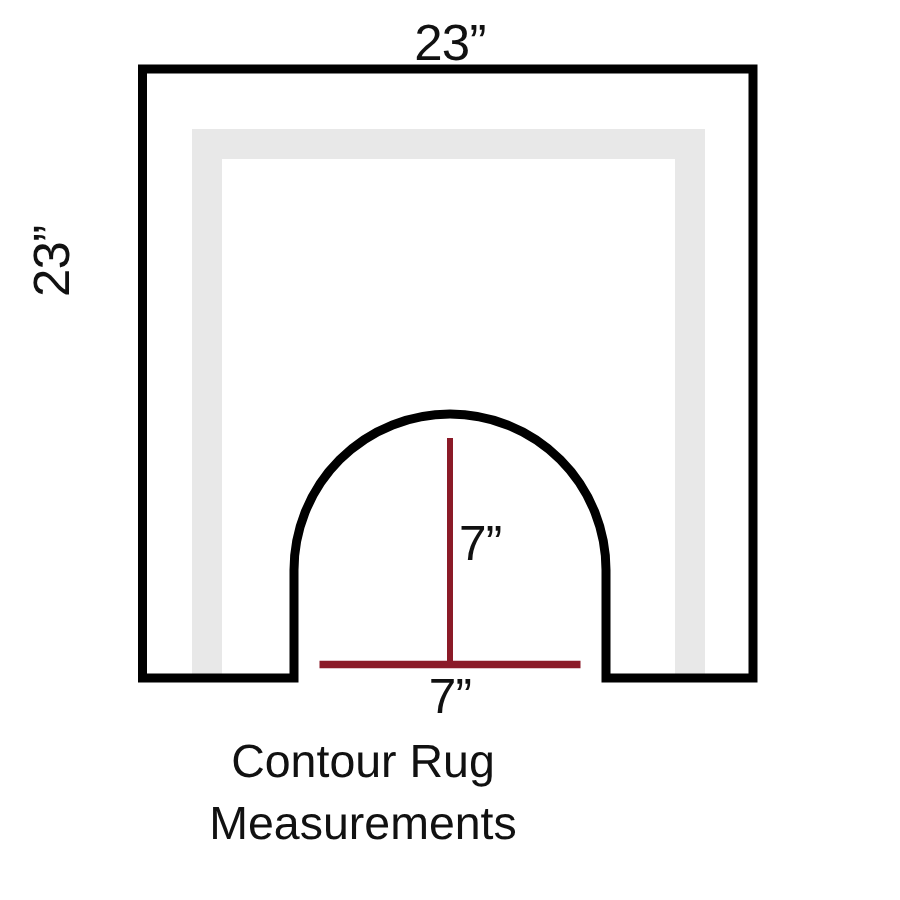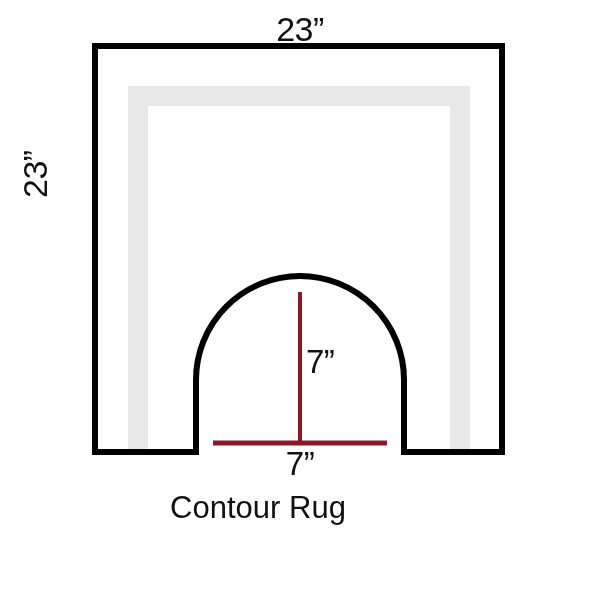--- a/index.html
+++ b/index.html
@@ -70,21 +70,20 @@
 
   #caption {
     position: absolute;
     left: 0;
     top: 487px;
     width: 484px;
     text-align: center;
     font-size: 31px;
     line-height: 41px;
     color: #111111;
-    padding-left: 16px;
   }
   #caption .caption-line {
     display: block;
   }
 </style>
 </head>
 <body>
 
 <svg id="diagram-canvas" viewBox="0 0 600 600" xmlns="http://www.w3.org/2000/svg">
 
@@ -110,13 +109,14 @@
 <div class="dim-label" id="label-top-width">23”</div>
 
 <div class="dim-label" id="label-left-height">23”</div>
 
 <div class="dim-label" id="label-arch-height">7”</div>
 
 <div class="dim-label" id="label-arch-width">7”</div>
 
 <div id="caption">
   <span class="caption-line">Contour Rug</span>
+  <span class="caption-line">Measurements</span>
 </div>
 
 </body></html>

